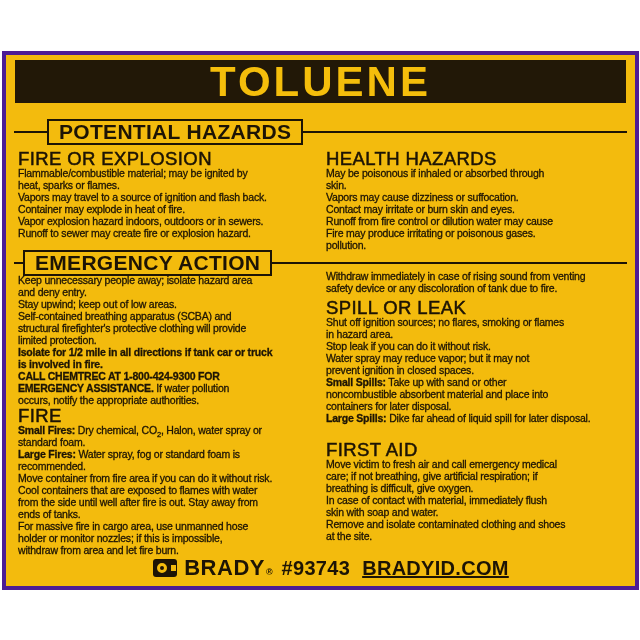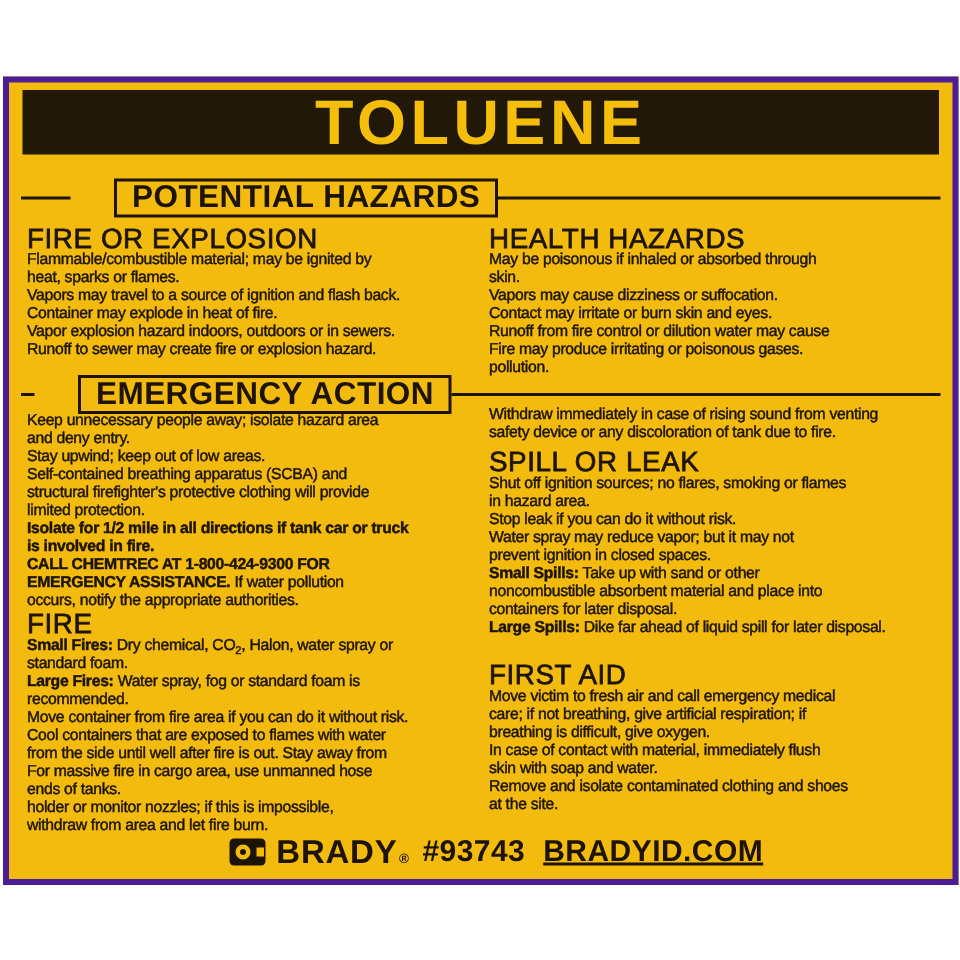--- a/index.html
+++ b/index.html
@@ -18,21 +18,21 @@
   .title-text{
     color:#F5BE0B;font-size:42px;font-weight:700;letter-spacing:3px;line-height:43px;
   }
   .banner{
     position:absolute;left:8px;right:8px;height:26px;display:flex;align-items:center;
   }
   .banner .line{height:2px;background:#1d1405;}
   .banner .line.post{flex:1;}
   .banner-box{
     border:2px solid #1d1405;padding:0 10px;font-size:21px;font-weight:700;
-    line-height:22px;white-space:nowrap;letter-spacing:0.3px;margin-left:29px;
+    line-height:22px;white-space:nowrap;letter-spacing:0.3px;
   }
   #banner1{top:64px;}
   #banner1 .pre{width:33px;}
   #banner2{top:195px;}
   #banner2 .pre{width:9px;}
   .cols{position:absolute;left:12px;right:6px;display:flex;}
   #area1{top:92px;height:103px;}
   #area2{top:213px;height:288px;}
   .col-left{width:303px;overflow:visible;}
   .col-right{flex:1;padding-left:5px;overflow:visible;}
@@ -129,22 +129,22 @@
         <div class="tl"><span class="b">EMERGENCY ASSISTANCE.</span><span> If water pollution</span></div>
         <div class="tl"><span>occurs, notify the appropriate authorities.</span></div>
         <div class="sec-h">FIRE</div>
         <div class="tl"><span class="b">Small Fires:</span><span> Dry chemical, CO</span><sub>2</sub><span>, Halon, water spray or</span></div>
         <div class="tl"><span>standard foam.</span></div>
         <div class="tl"><span class="b">Large Fires:</span><span> Water spray, fog or standard foam is</span></div>
         <div class="tl"><span>recommended.</span></div>
         <div class="tl"><span>Move container from fire area if you can do it without risk.</span></div>
         <div class="tl"><span>Cool containers that are exposed to flames with water</span></div>
         <div class="tl"><span>from the side until well after fire is out. Stay away from</span></div>
+        <div class="tl"><span>ends of tanks.</span></div>
         <div class="tl"><span>For massive fire in cargo area, use unmanned hose</span></div>
-        <div class="tl"><span>ends of tanks.</span></div>
         <div class="tl"><span>holder or monitor nozzles; if this is impossible,</span></div>
         <div class="tl"><span>withdraw from area and let fire burn.</span></div>
       </div>
     <div class="col-right">
         <div class="tl"><span>Withdraw immediately in case of rising sound from venting</span></div>
         <div class="tl"><span>safety device or any discoloration of tank due to fire.</span></div>
         <div class="sec-h mt">SPILL OR LEAK</div>
         <div class="tl"><span>Shut off ignition sources; no flares, smoking or flames</span></div>
         <div class="tl"><span>in hazard area.</span></div>
         <div class="tl"><span>Stop leak if you can do it without risk.</span></div>

